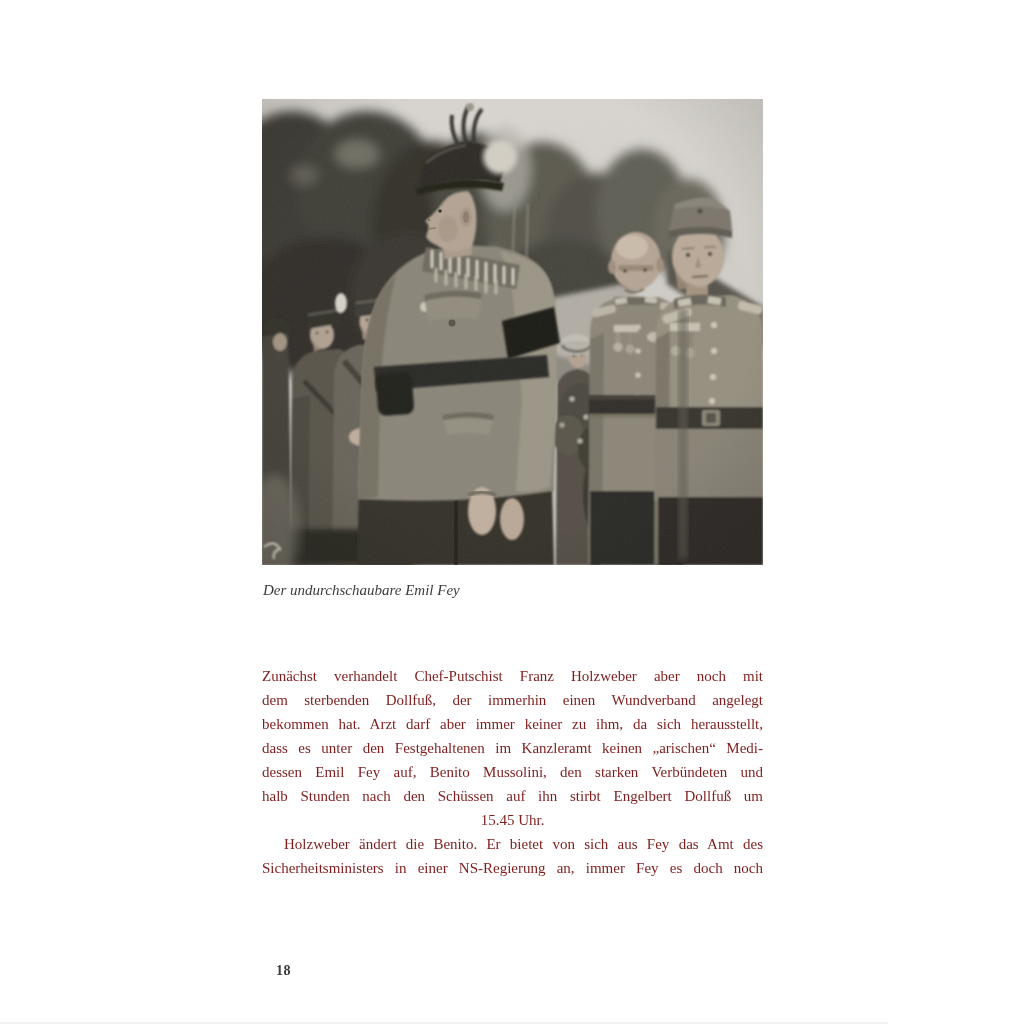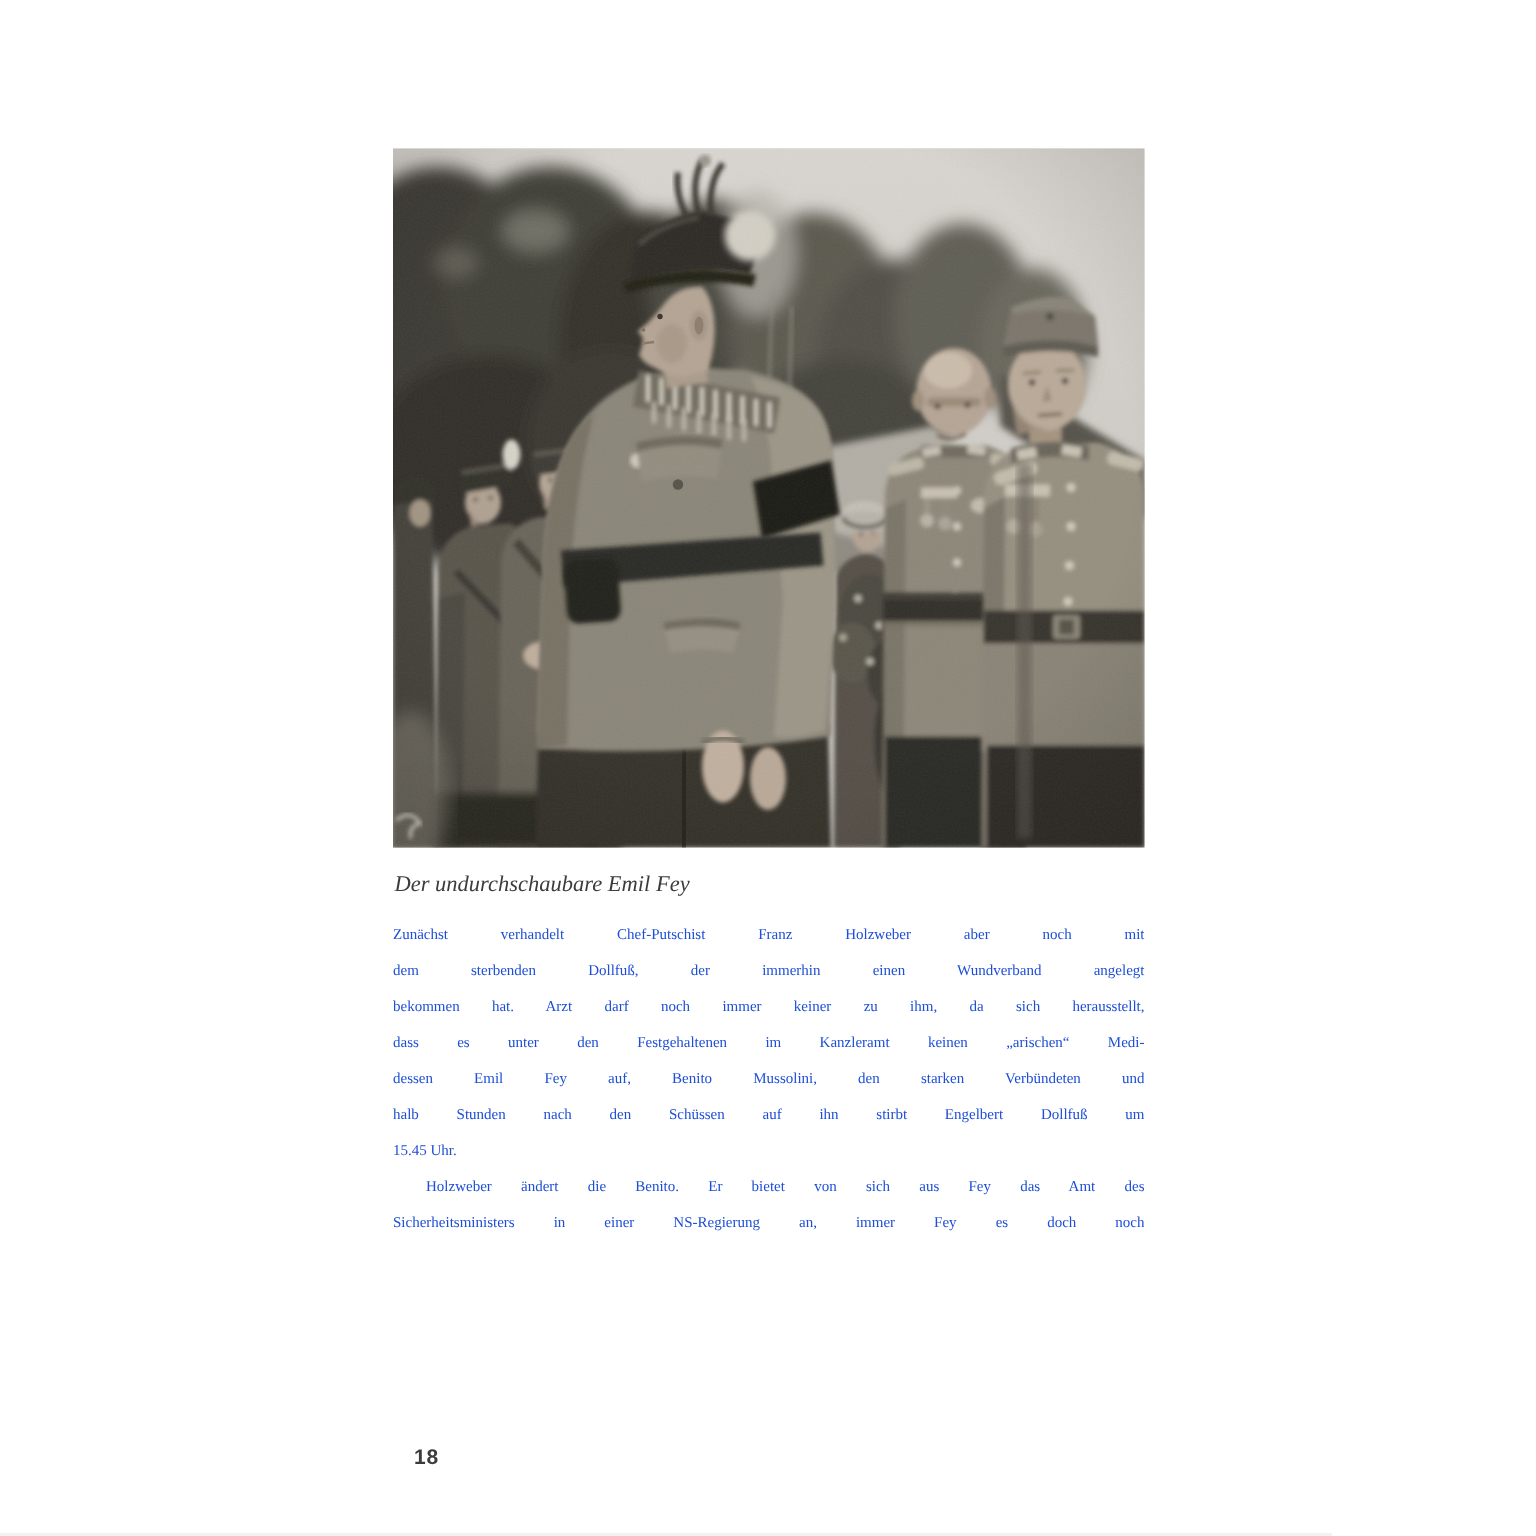--- a/index.html
+++ b/index.html
@@ -3,28 +3,28 @@
 <meta charset="utf-8">
 <style>
   html,body{margin:0;padding:0;}
   body{background:#ffffff;font-family:"Liberation Serif","DejaVu Serif",serif;}
   .page{position:relative;width:888px;height:1024px;background:#ffffff;overflow:hidden;}
   .content{position:absolute;left:262px;top:0;width:501px;}
   .photo{position:absolute;left:0;top:99px;width:501px;height:466px;background:#c9c6c0;}
   .photo svg{display:block;}
   .caption{position:absolute;left:1px;top:580px;width:501px;
            font-style:italic;font-size:15px;line-height:20px;color:#3c3c3c;}
-  .body-text{position:absolute;left:0;top:612px;width:501px;
-             font-size:10px;color:#1d4ed8;}
+  .body-text{position:absolute;left:0;top:664px;width:501px;
+             font-size:15px;color:#7f1d1d;}
   .line{height:24px;line-height:24px;overflow:hidden;}
   .j{text-align:justify;text-align-last:justify;}
-  .noj{text-align:left;}
+  .noj{text-align:center;}
   .indent{padding-left:22px;}
   .page-number{position:absolute;left:276px;top:963px;
-               font-family:Liberation Sans, sans-serif;
+               font-family:Liberation Serif, serif;
                font-weight:bold;font-size:14px;letter-spacing:0.5px;color:#3c3c3c;}
   .bottom-edge{position:absolute;left:0;bottom:0;width:1024px;height:2px;background:#f2f2f1;}
 </style>
 </head>
 <body>
 
 <div class="page">
   <div class="content">
 
     <figure style="margin:0">
@@ -283,21 +283,21 @@
             <rect width="501" height="466" filter="url(#grain)" opacity="0.07"></rect>
           </g>
         </svg>
       </div>
       <figcaption class="caption">Der undurchschaubare Emil Fey</figcaption>
     </figure>
 
     <div class="body-text">
       <div class="line j">Zunächst verhandelt Chef-Putschist Franz Holzweber aber noch mit</div>
       <div class="line j">dem sterbenden Dollfuß, der immerhin einen Wundverband angelegt</div>
-      <div class="line j">bekommen hat. Arzt darf noch immer keiner zu ihm, da sich herausstellt,</div>
+      <div class="line j">bekommen hat. Arzt darf aber immer keiner zu ihm, da sich herausstellt,</div>
       <div class="line j">dass es unter den Festgehaltenen im Kanzleramt keinen „arischen“ Medi-</div>
       <div class="line j">dessen Emil Fey auf, Benito Mussolini, den starken Verbündeten und</div>
       <div class="line j">halb Stunden nach den Schüssen auf ihn stirbt Engelbert Dollfuß um</div>
       <div class="line noj">15.45 Uhr.</div>
       <div class="line j indent">Holzweber ändert die Benito. Er bietet von sich aus Fey das Amt des</div>
       <div class="line j">Sicherheitsministers in einer NS-Regierung an, immer Fey es doch noch</div>
     </div>
   </div>
 
   <div class="page-number">18</div>

